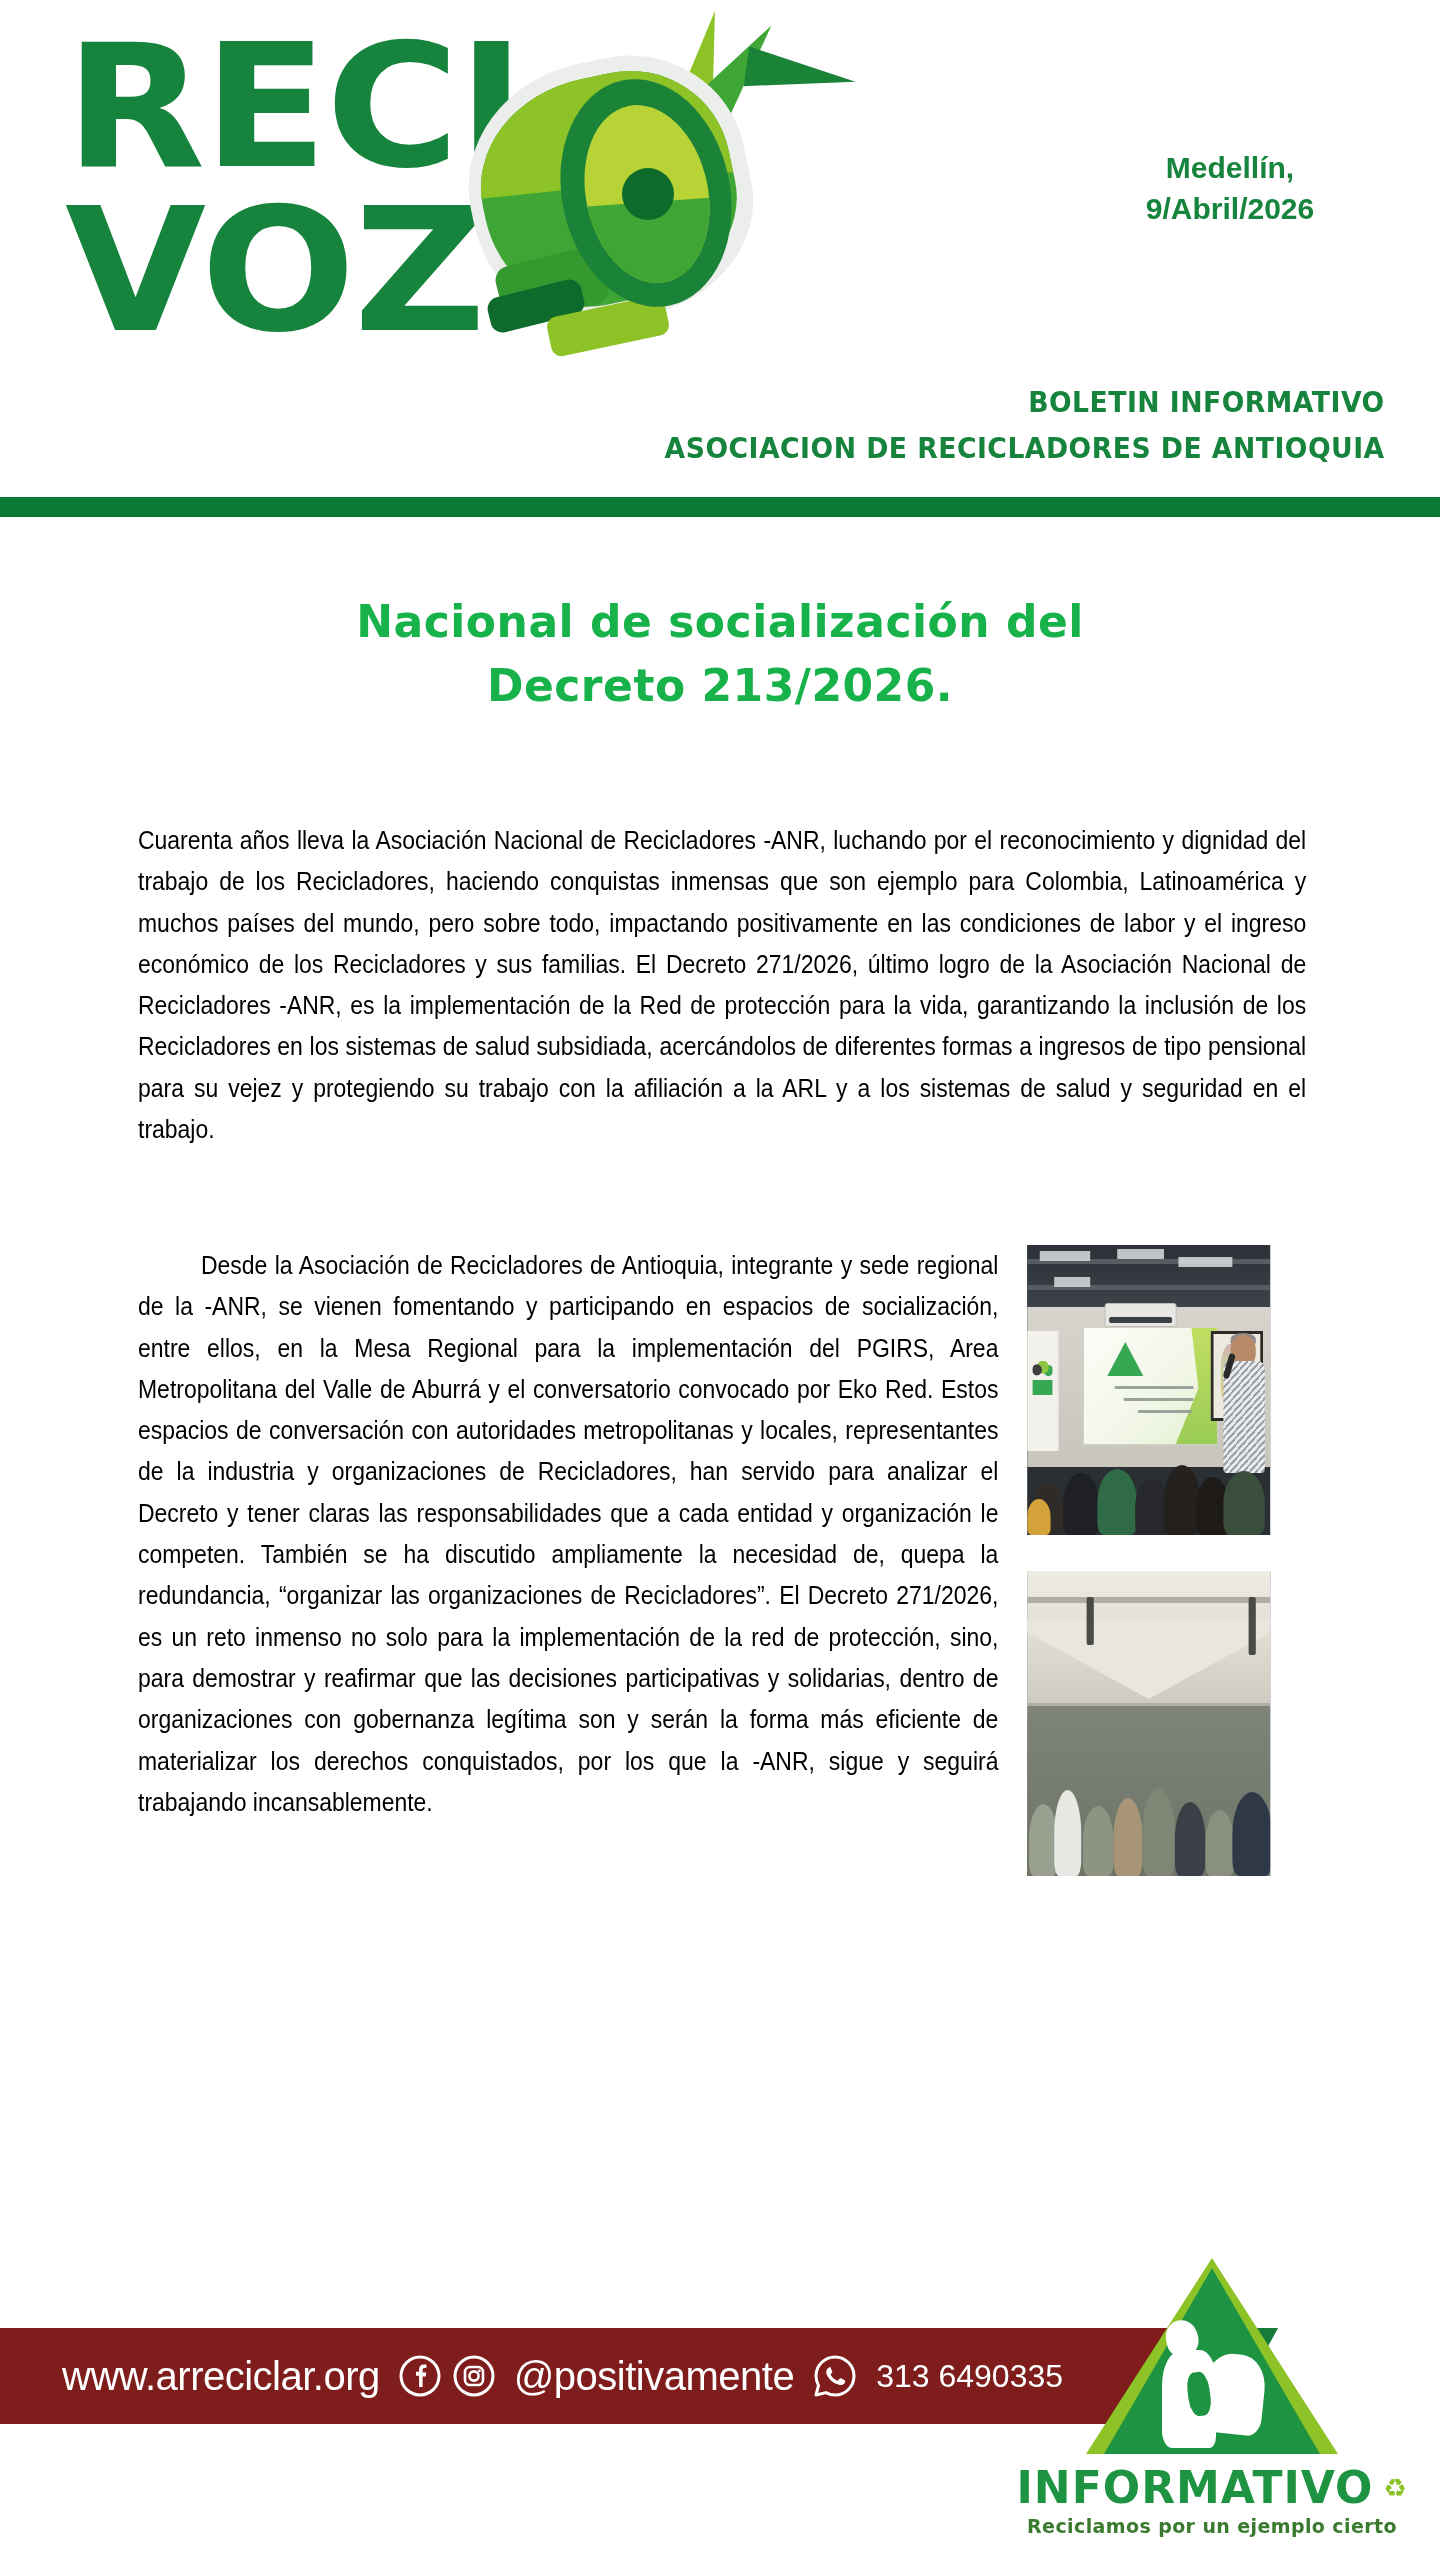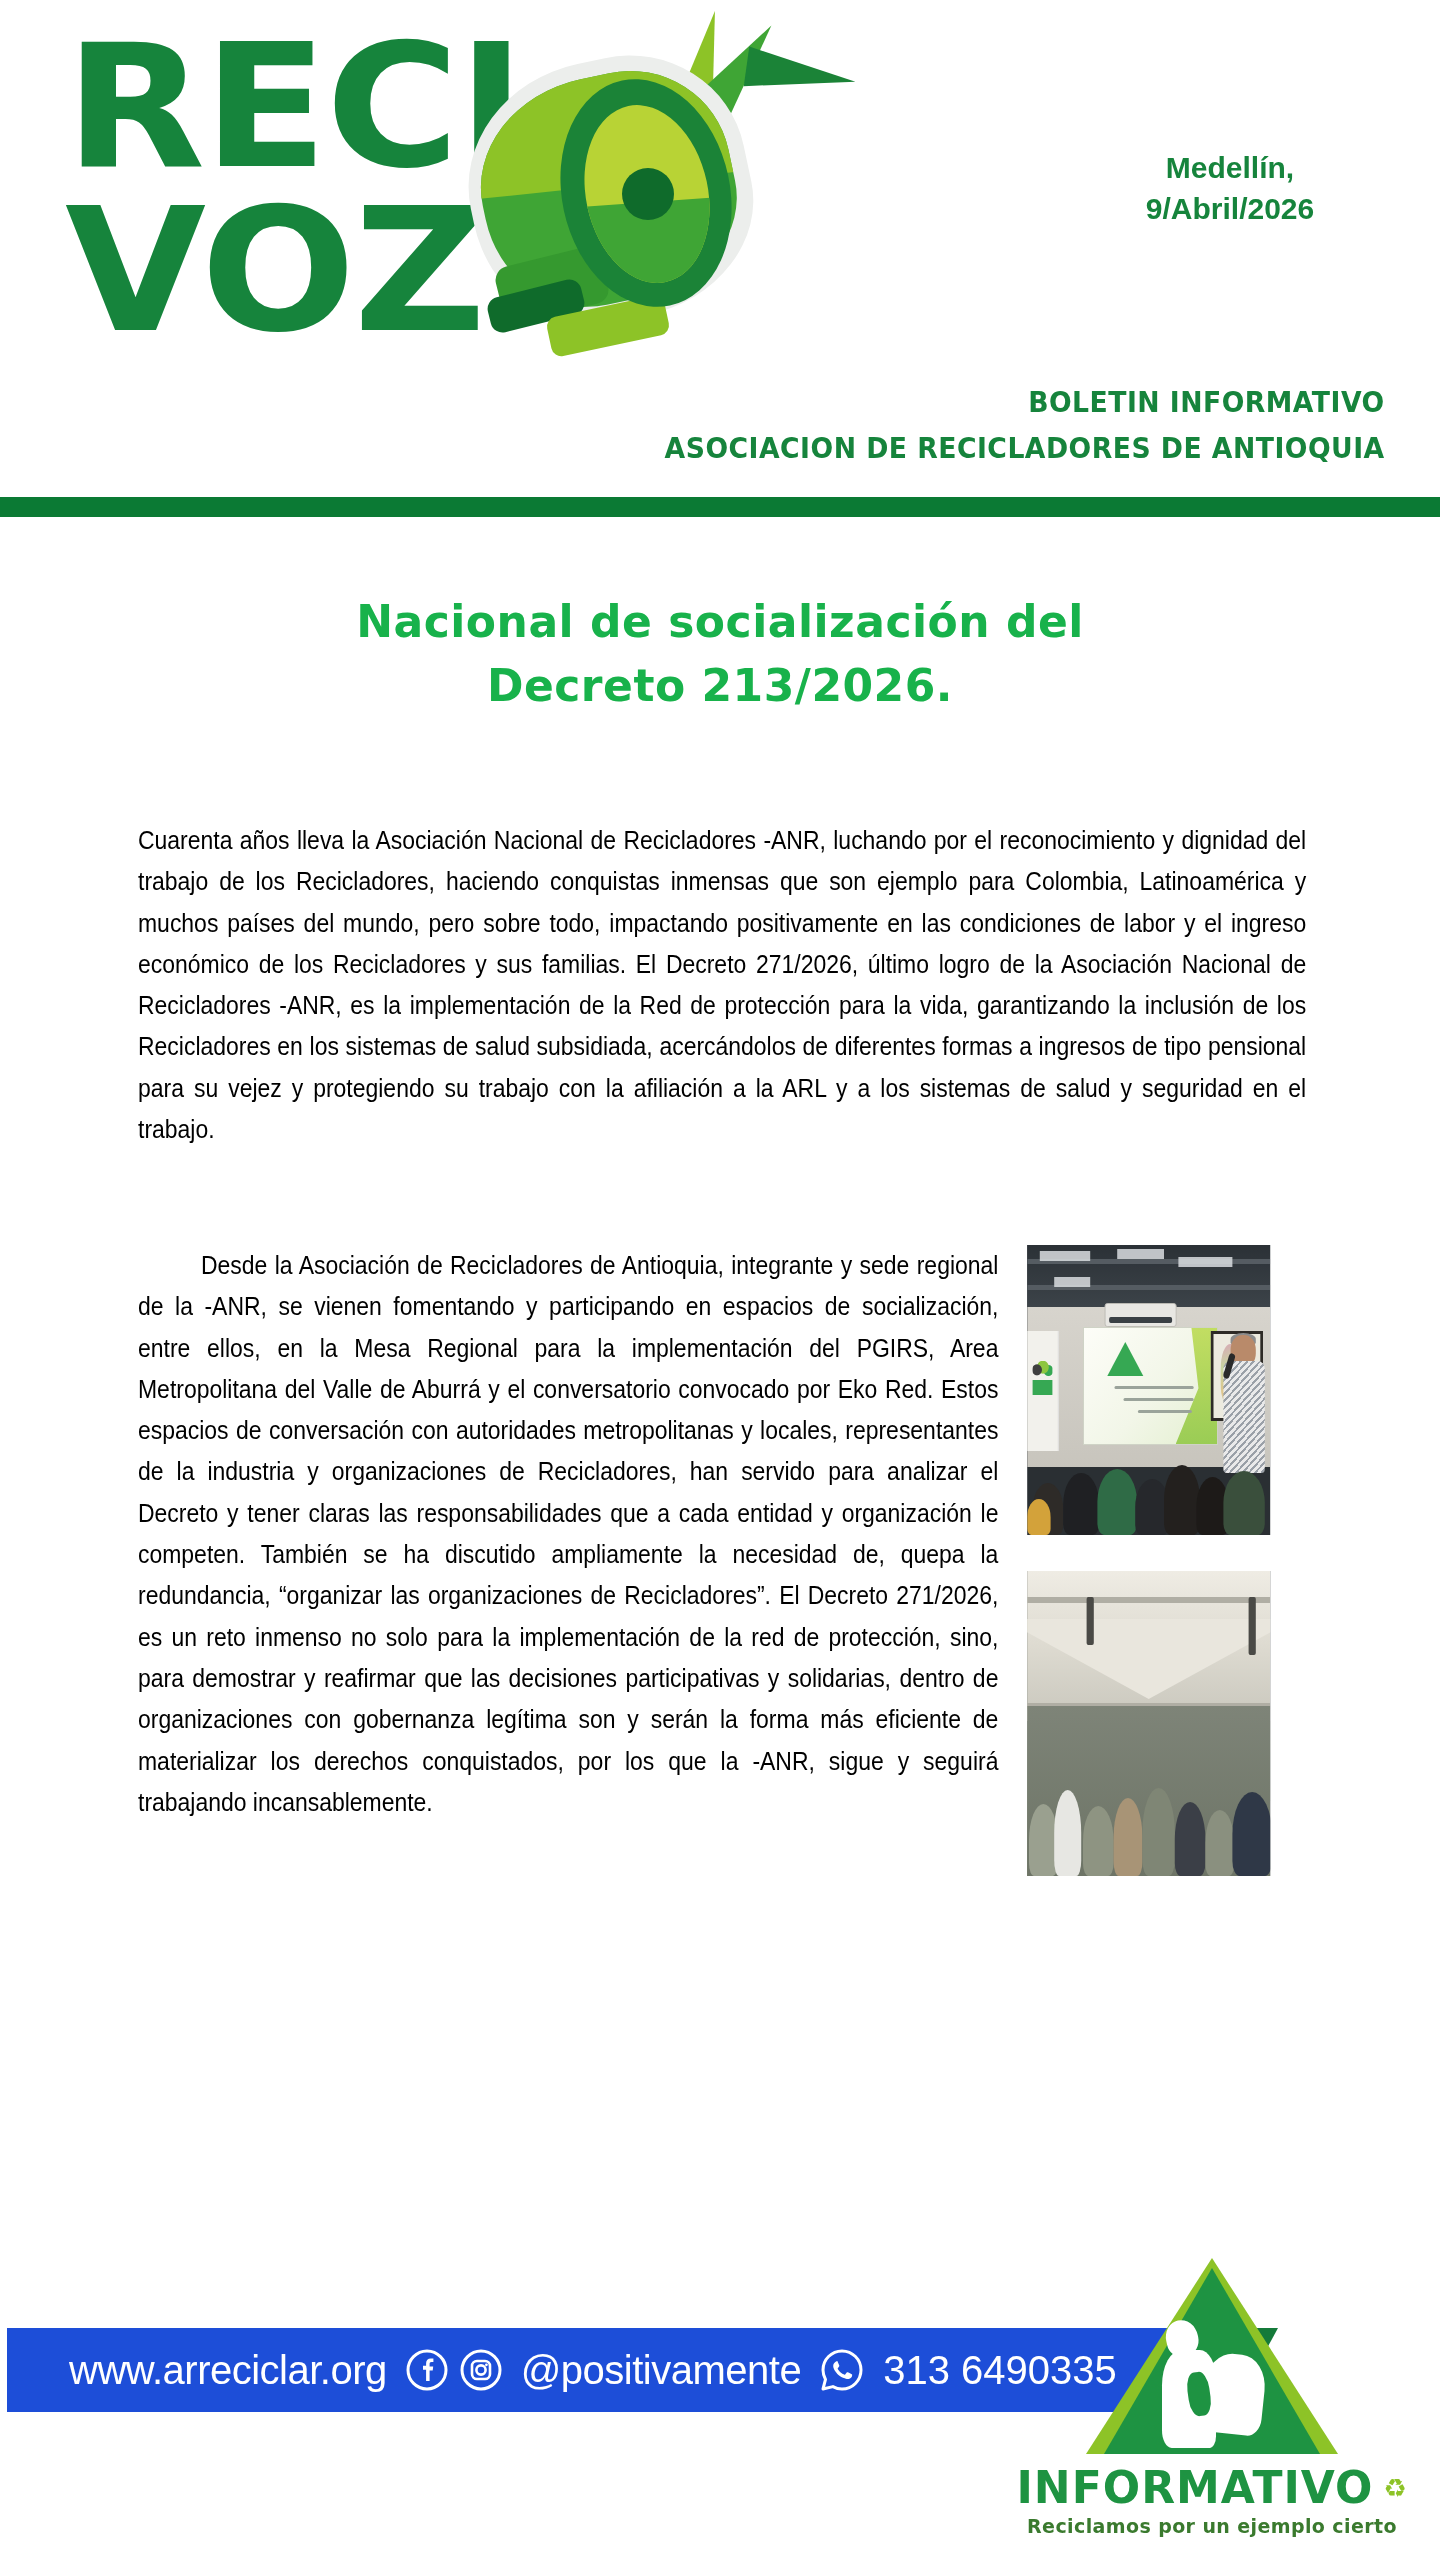--- a/index.html
+++ b/index.html
@@ -402,44 +402,43 @@
     position: absolute; left: 0; bottom: 0; width: 100%; height: 170px;
     background: linear-gradient(180deg,#7e8478 0%, #6d7466 100%);
   }
 
   
   .footer-bar {
     position: absolute;
     left: 0;
     top: 2328px;
     width: 1230px;
-    height: 84px;
-    background: #1d4ed8;
+    height: 96px;
+    background: #7f1d1d;
     display: flex;
     align-items: center;
     padding-left: 62px;
     box-sizing: border-box;
     gap: 18px;
-    margin-left: 7px;
   }
   .footer-bar .site {
     color: #fff;
     font-size: 40px;
     font-family: "Liberation Sans", sans-serif;
     letter-spacing: -0.5px;
   }
   .footer-bar .handle {
     color: #fff;
     font-size: 40px;
     font-family: "Liberation Sans", sans-serif;
     letter-spacing: -0.5px;
   }
   .footer-bar .phone {
     color: #fff;
-    font-size: 40px;
+    font-size: 32px;
     font-family: "Liberation Sans", sans-serif;
     letter-spacing: 0px;
     text-align: center;
   }
   .fb-icon, .ig-icon, .wa-icon {
     display: inline-flex;
     align-items: center;
     justify-content: center;
   }
   .footer-bar .icons {

